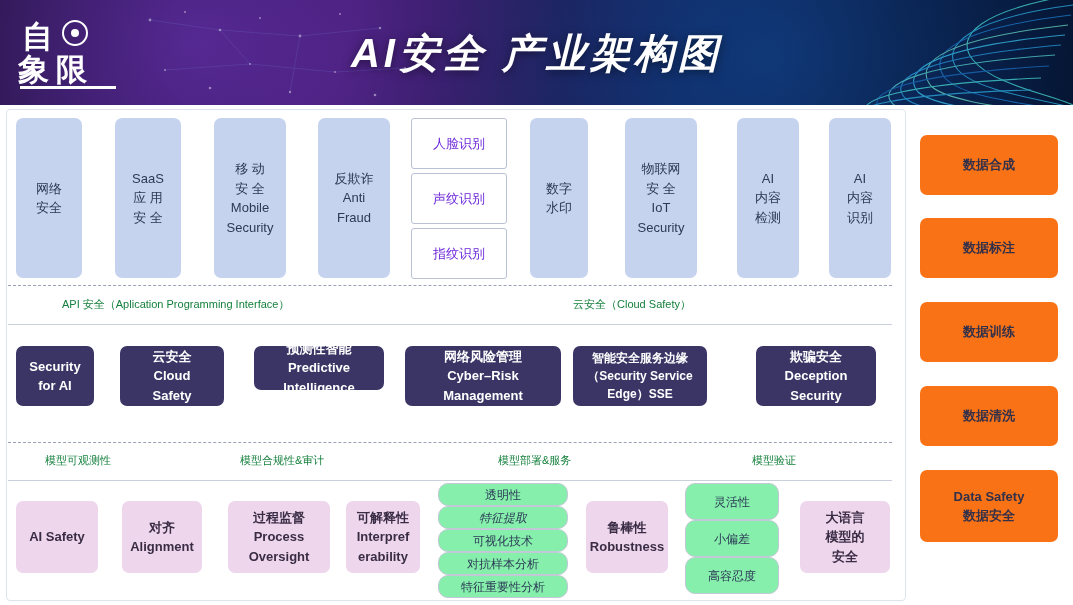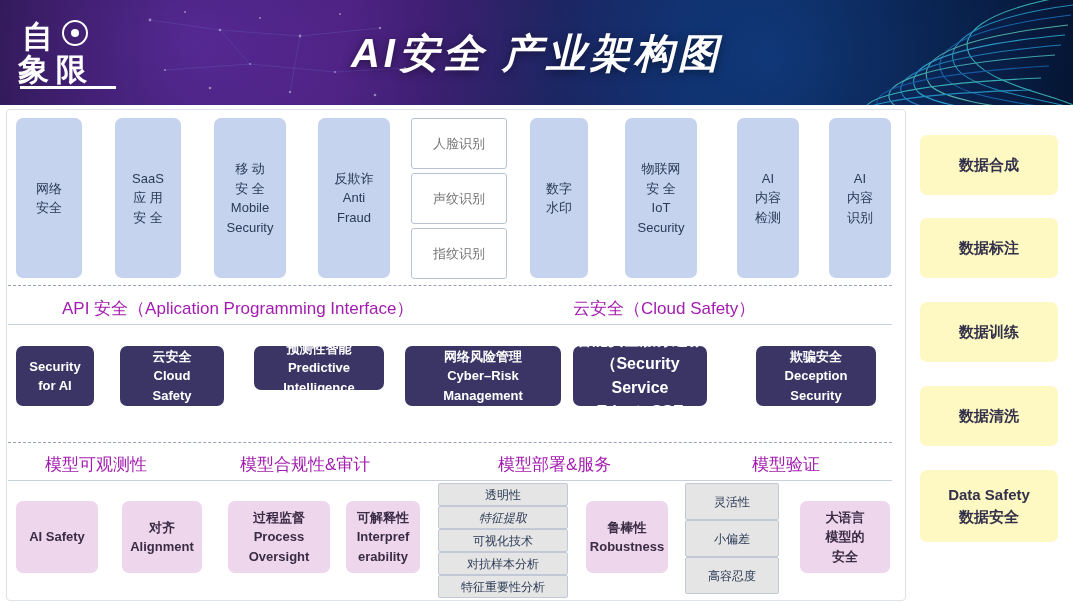--- a/index.html
+++ b/index.html
@@ -136,22 +136,22 @@
   .sec-solid {
     position: absolute;
     left: 8px;
     width: 884px;
     height: 0;
     border-top: 1px solid #c9cfdb;
   }
 
   .label-row {
     position: absolute;
-    color: #a21caf;
-    font-size: 17px;
+    color: #15803d;
+    font-size: 11px;
     white-space: nowrap;
   }
 
   
   .box {
     position: absolute;
     box-sizing: border-box;
     display: flex;
     align-items: center;
     justify-content: center;
@@ -160,51 +160,51 @@
     line-height: 1.5;
   }
   .box-blue {
     background: #c5d3ef;
     color: #2b3a55;
     font-size: 13px;
   }
   .box-white {
     background: #ffffff;
     border: 1px solid #b9c2d4;
-    color: #737373;
+    color: #6d28d9;
     font-size: 13px;
     border-radius: 3px;
   }
   .box-navy {
     background: #3b3566;
     color: #ffffff;
     font-size: 13px;
     font-weight: bold;
     border-radius: 7px;
   }
   .box-pink {
     background: #eed7ec;
     color: #3a2c45;
     font-size: 13px;
     font-weight: bold;
     border-radius: 7px;
   }
   .box-rightpink {
-    background: #fef9c3;
+    background: #f97316;
     color: #33304a;
-    font-size: 15px;
+    font-size: 13px;
     font-weight: bold;
     border-radius: 7px;
   }
   .box-smallwhite {
-    background: #e5e5e5;
+    background: #86efac;
     border: 1px solid #c2c8d6;
     color: #2b3a55;
     font-size: 12px;
-    border-radius: 2px;
+    border-radius: 10px;
   }
   .ml {
     white-space: pre-line;
   }
 </style>
 </head>
 <body>
 
 <div class="page">
 
@@ -341,21 +341,21 @@
     <div class="box box-navy" style="left:254px; top:241px; width:130px; height:44px;">
       <span class="ml">预测性智能
 Predictive
 Intelligence</span>
     </div>
     <div class="box box-navy" style="left:405px; top:241px; width:156px; height:60px;">
       <span class="ml">网络风险管理
 Cyber–Risk
 Management</span>
     </div>
-    <div class="box box-navy" style="left:573px; top:241px; width:134px; height:60px; font-size:16px;">
+    <div class="box box-navy" style="left:573px; top:241px; width:134px; height:60px; font-size:12px;">
       <span class="ml">智能安全服务边缘
 （Security Service
 Edge）SSE</span>
     </div>
     <div class="box box-navy" style="left:756px; top:241px; width:120px; height:60px;">
       <span class="ml">欺骗安全
 Deception
 Security</span>
     </div>
 

